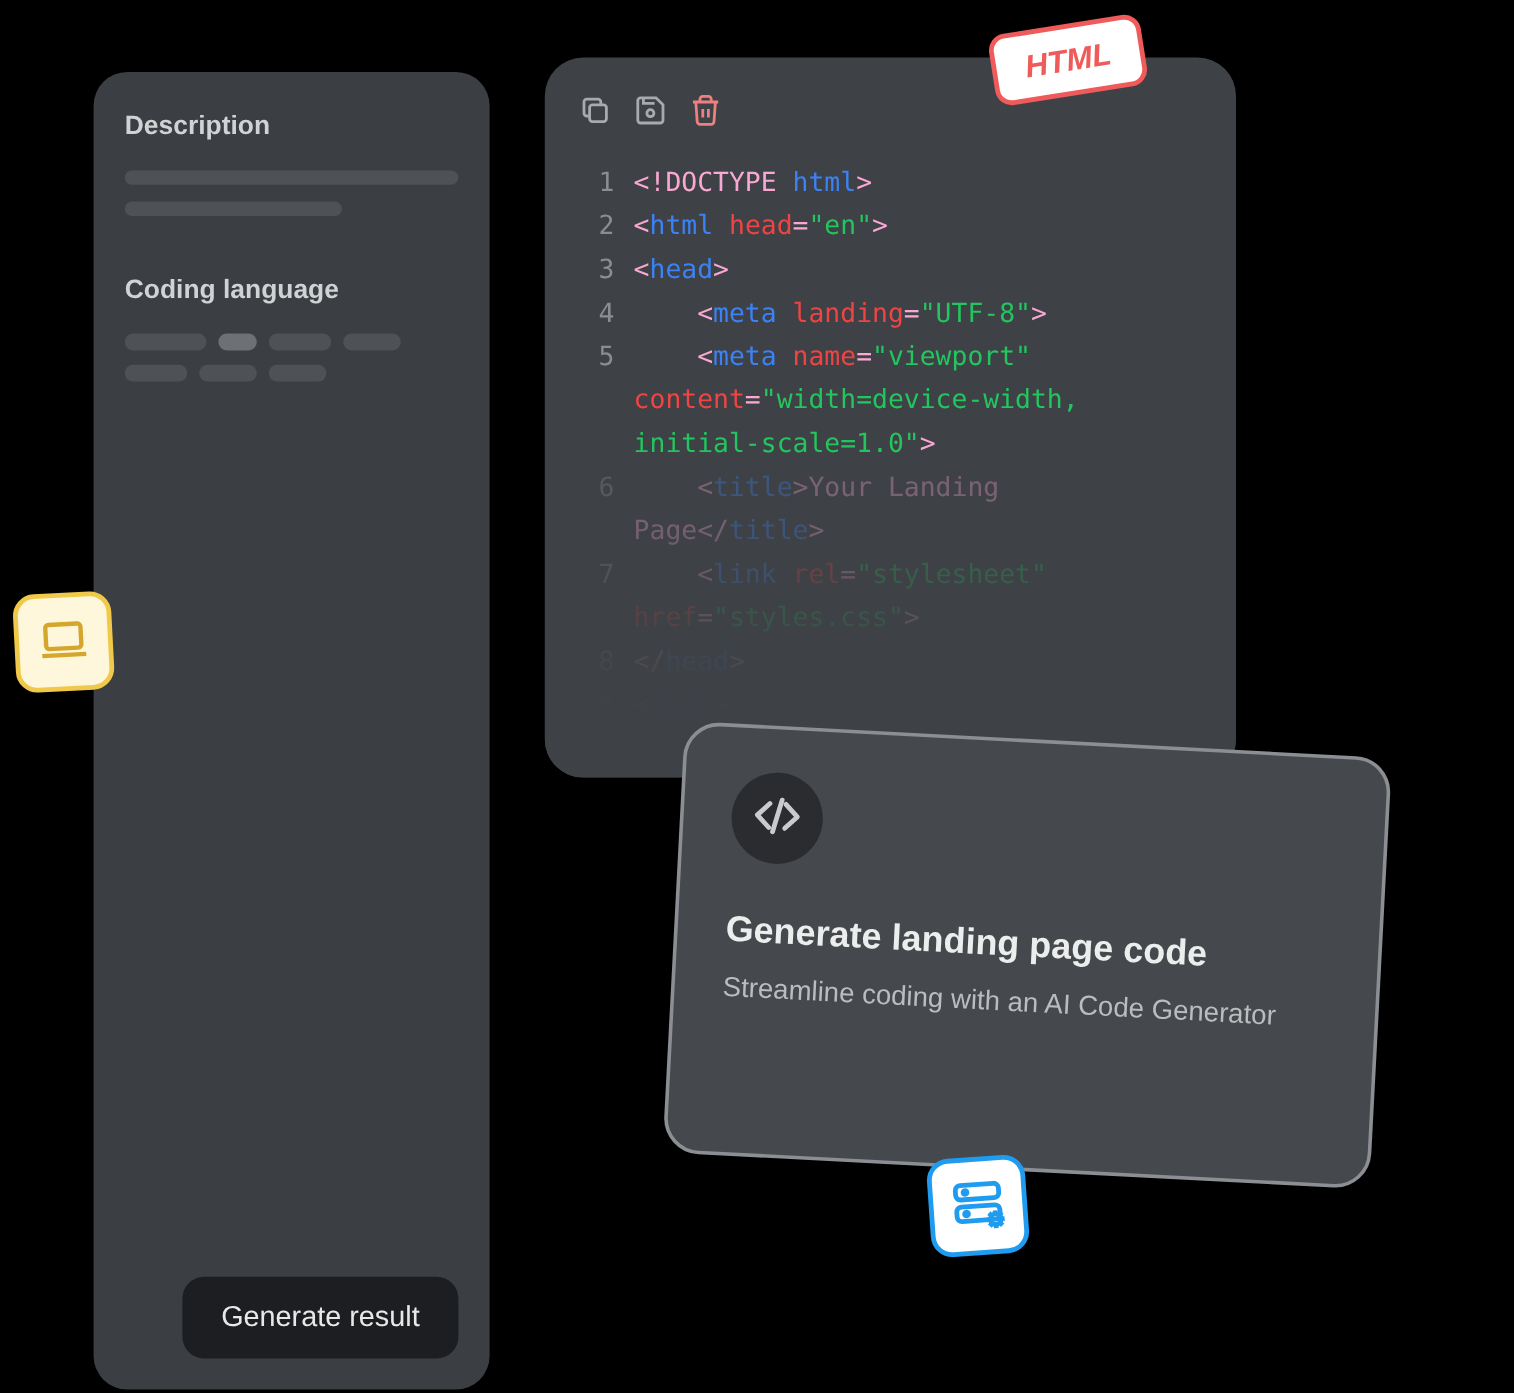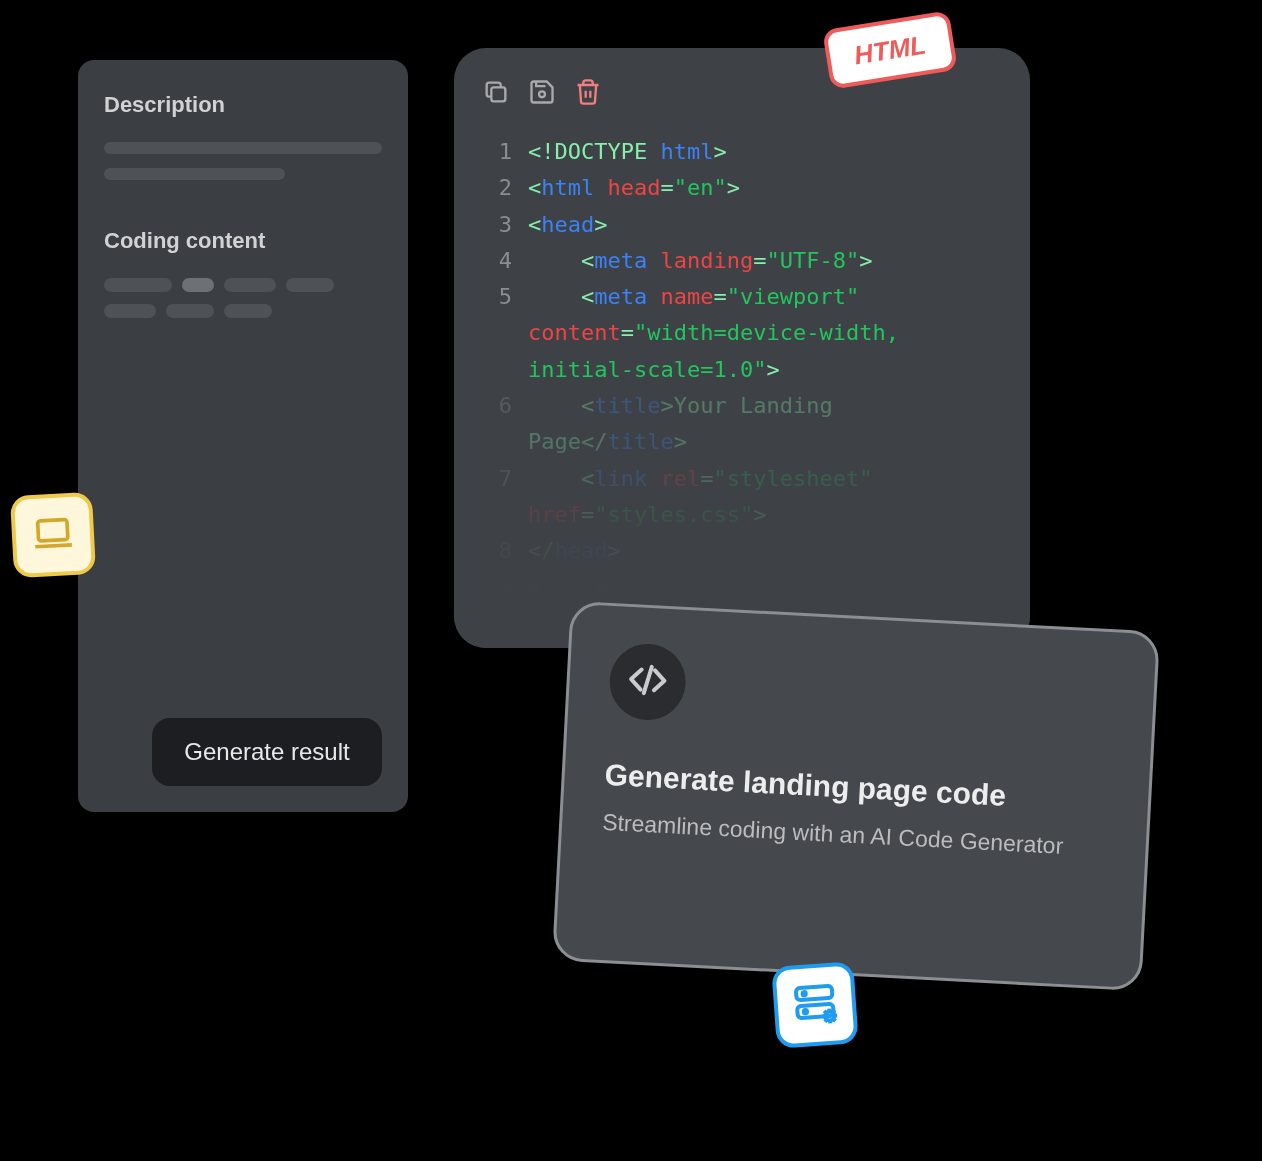--- a/index.html
+++ b/index.html
@@ -11,23 +11,23 @@
       position: relative;
       overflow: hidden;
     }
 
     
     .left-panel {
       position: absolute;
       left: 78px;
       top: 60px;
       width: 330px;
-      height: 752px;
+      height: 1098px;
       background: #3b3e42;
-      border-radius: 16px;
+      border-radius: 28px;
       padding: 32px 26px;
     }
     .panel-label {
       color: #d0d2d4;
       font-size: 22px;
       font-weight: 600;
       margin-bottom: 24px;
     }
     .placeholder-lines { display: flex; flex-direction: column; gap: 14px; margin-bottom: 48px; }
     .ph-line { height: 12px; background: #4e5155; border-radius: 6px; }
@@ -87,21 +87,21 @@
       padding: 30px 28px;
       overflow: hidden;
     }
     .code-toolbar { display: flex; gap: 18px; margin-bottom: 24px; }
     .code-toolbar svg { width: 28px; height: 28px; }
     .code-toolbar .toolbar-btn { cursor: pointer; display: flex; }
     .code-lines { font-family: 'SF Mono', Menlo, monospace; font-size: 22px; line-height: 1.65; }
     .code-line { display: flex; }
     .line-num { width: 46px; text-align: right; padding-right: 16px; color: #8a8d91; flex-shrink: 0; }
     .line-content { flex: 1; white-space: pre-wrap; word-break: break-word; }
-    .tok-bracket { color: #86efac; }
+    .tok-bracket { color: #f9a8d4; }
     .tok-tag { color: #3b82f6; }
     .tok-attr { color: #ef4444; }
     .tok-string { color: #22c55e; }
     .tok-dim { opacity: 0.32; }
     .fade-overlay {
       position: absolute;
       left: 0; right: 0; bottom: 0;
       height: 220px;
       background: linear-gradient(to bottom, rgba(62,65,69,0) 0%, rgba(62,65,69,0.95) 70%, rgba(62,65,69,1) 100%);
       pointer-events: none;
@@ -173,21 +173,21 @@
   </style>
 </head>
 <body>
 
 <div class="left-panel">
   <div class="panel-label">Description</div>
   <div class="placeholder-lines">
     <div class="ph-line w100"></div>
     <div class="ph-line w65"></div>
   </div>
-  <div class="panel-label">Coding content</div>
+  <div class="panel-label">Coding language</div>
   <div class="chip-row">
     <div class="chip w60"></div>
     <div class="chip w30"></div>
     <div class="chip w50"></div>
     <div class="chip w45"></div>
   </div>
   <div class="chip-row">
     <div class="chip w50"></div>
     <div class="chip w45"></div>
     <div class="chip w45"></div>

